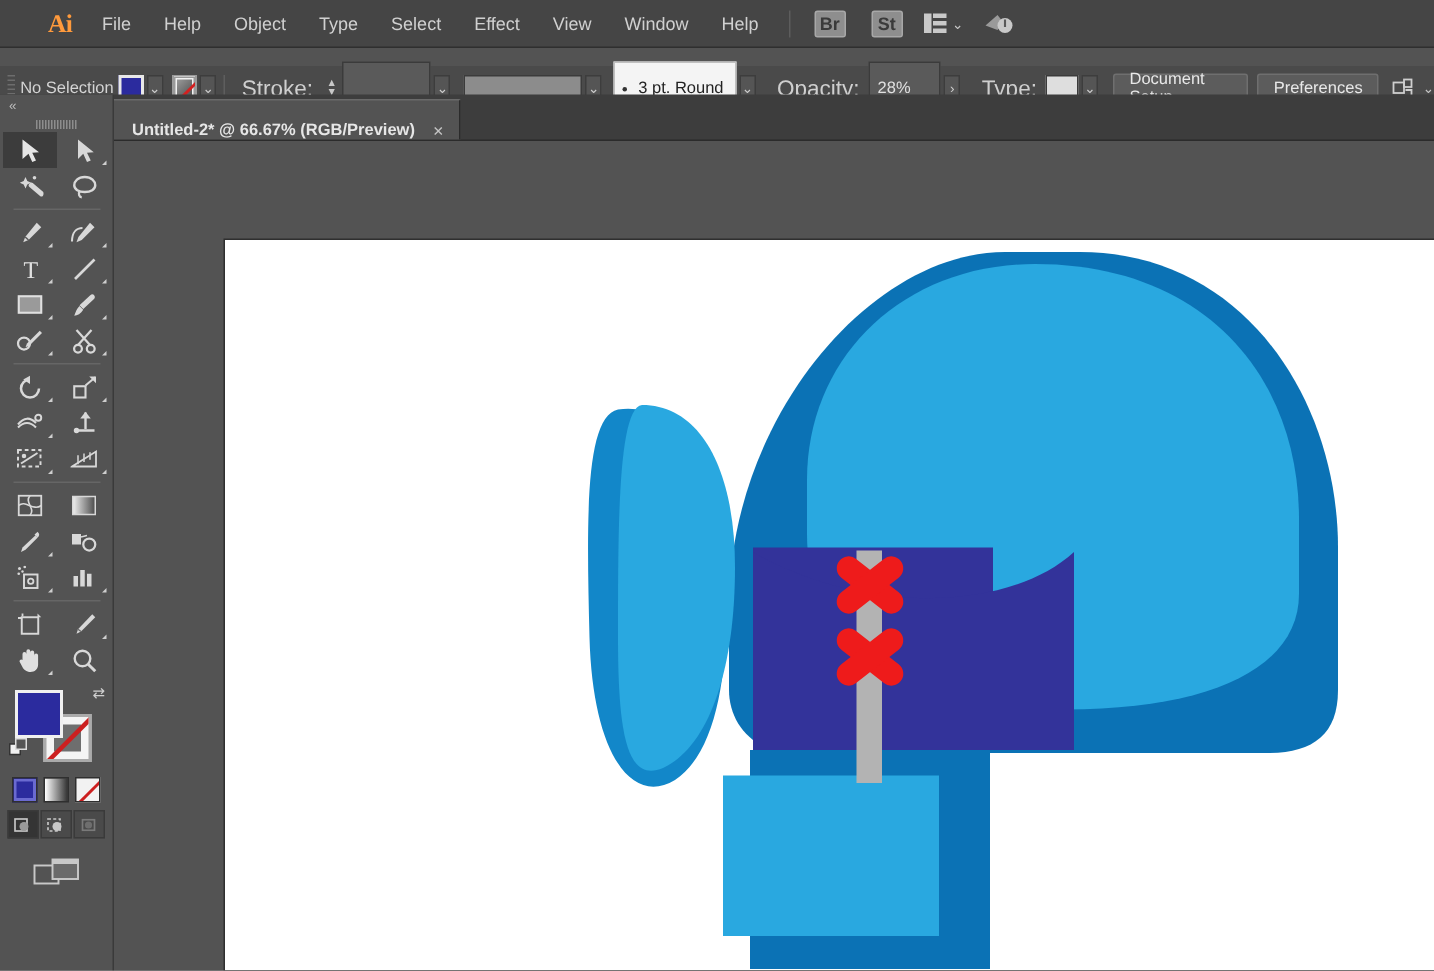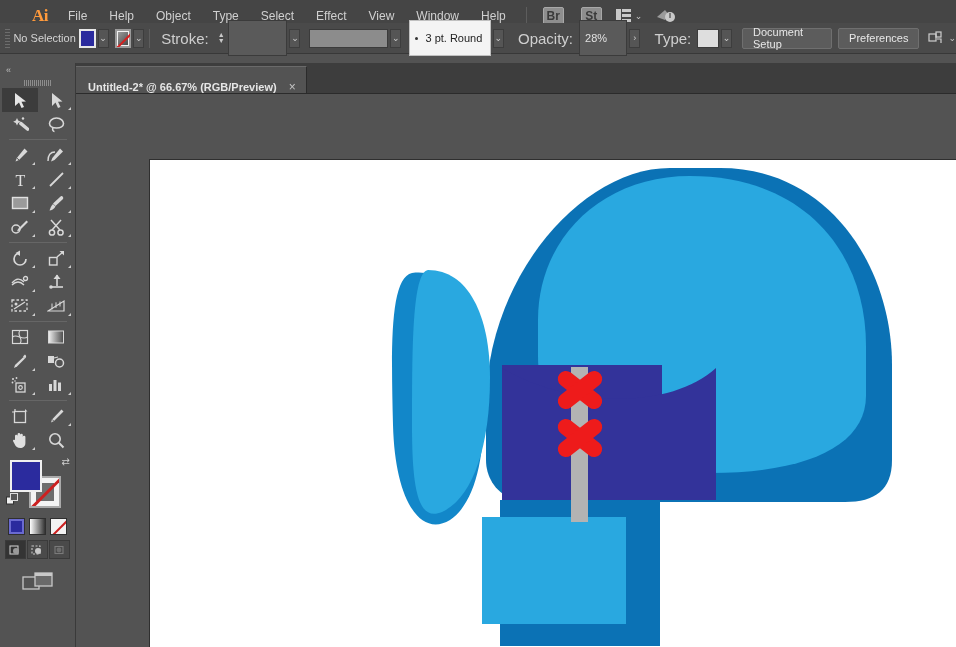--- a/index.html
+++ b/index.html
@@ -39,21 +39,21 @@
     border-radius: 2px; border: 1px solid #a8a8a8;
   }
   .ws-icon { margin-left: 14px; display: flex; align-items: center; gap: 4px; }
   .ws-bars { display: flex; gap: 1px; align-items: flex-start; }
   .ws-bars i { display: block; background: #c9c9c9; }
   .caret { color: #c8c8c8; font-size: 9px; }
   .search-ic { margin-left: 14px; display: flex; align-items: center; }
 
   
   .controlbar {
-    position: absolute; left: 0; top: 23px; width: 956px; height: 31px;
+    position: absolute; left: 0; top: 44px; width: 956px; height: 31px;
     background: #4a4a4a; border-bottom: 1px solid #383838;
     display: flex; align-items: center; padding-left: 4px;
   }
   .cb-grip { width: 7px; height: 22px; display:flex; flex-direction:column; justify-content:center; gap:2px; }
   .cb-grip i { display:block; height:1px; background:#6d6d6d; width:5px; margin-left:1px;}
   .cb-label { color: #cfcfcf; font-size: 15px; margin: 0 6px; white-space: nowrap; }
   .sel-label { color: #d4d4d4; font-size: 11px; width: 84px; text-align:center; }
   .cb-sep { width: 1px; height: 19px; background: #5e5e5e; margin: 0 5px; }
   .swatch {
     width: 19px; height: 19px; border: 1px solid #1e1e1e;

